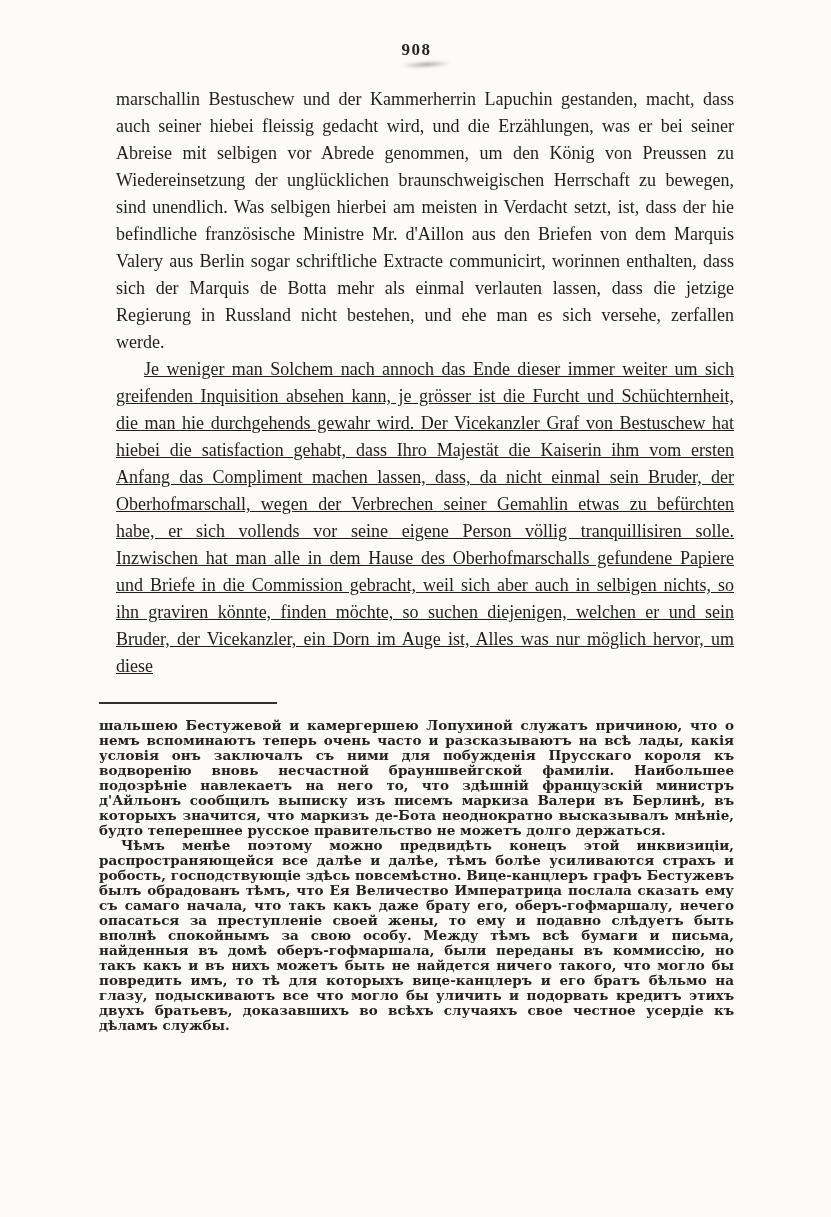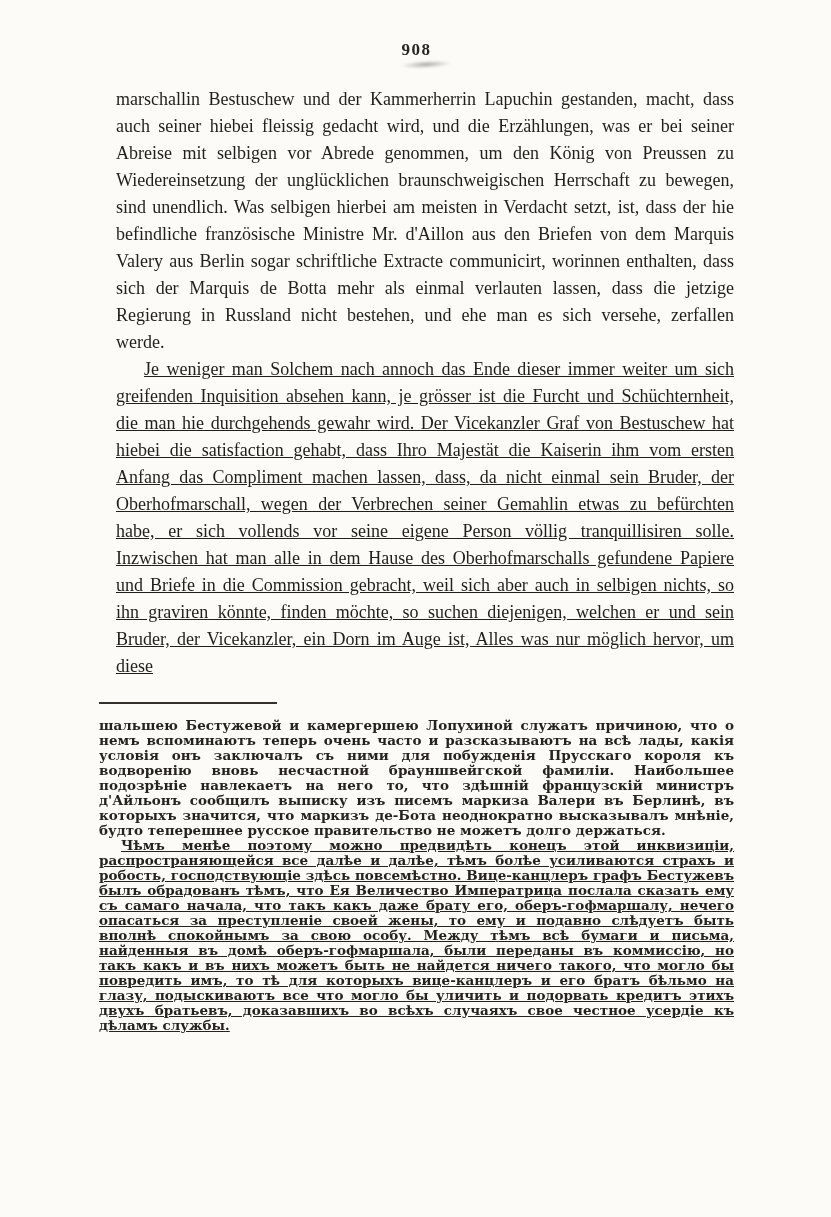--- a/index.html
+++ b/index.html
@@ -68,21 +68,20 @@
     line-height: 15px;
     text-align: justify;
     color: #262220;
   }
   .footnote p {
     margin: 0;
     hyphens: none;
   }
   .fnote-indent {
     text-indent: 22px;
-    text-decoration: underline;
   }
 </style>
 </head>
 <body>
 
 <div class="page">
 
   <div class="page-number">908</div>
 
   <div class="smudge"></div>

